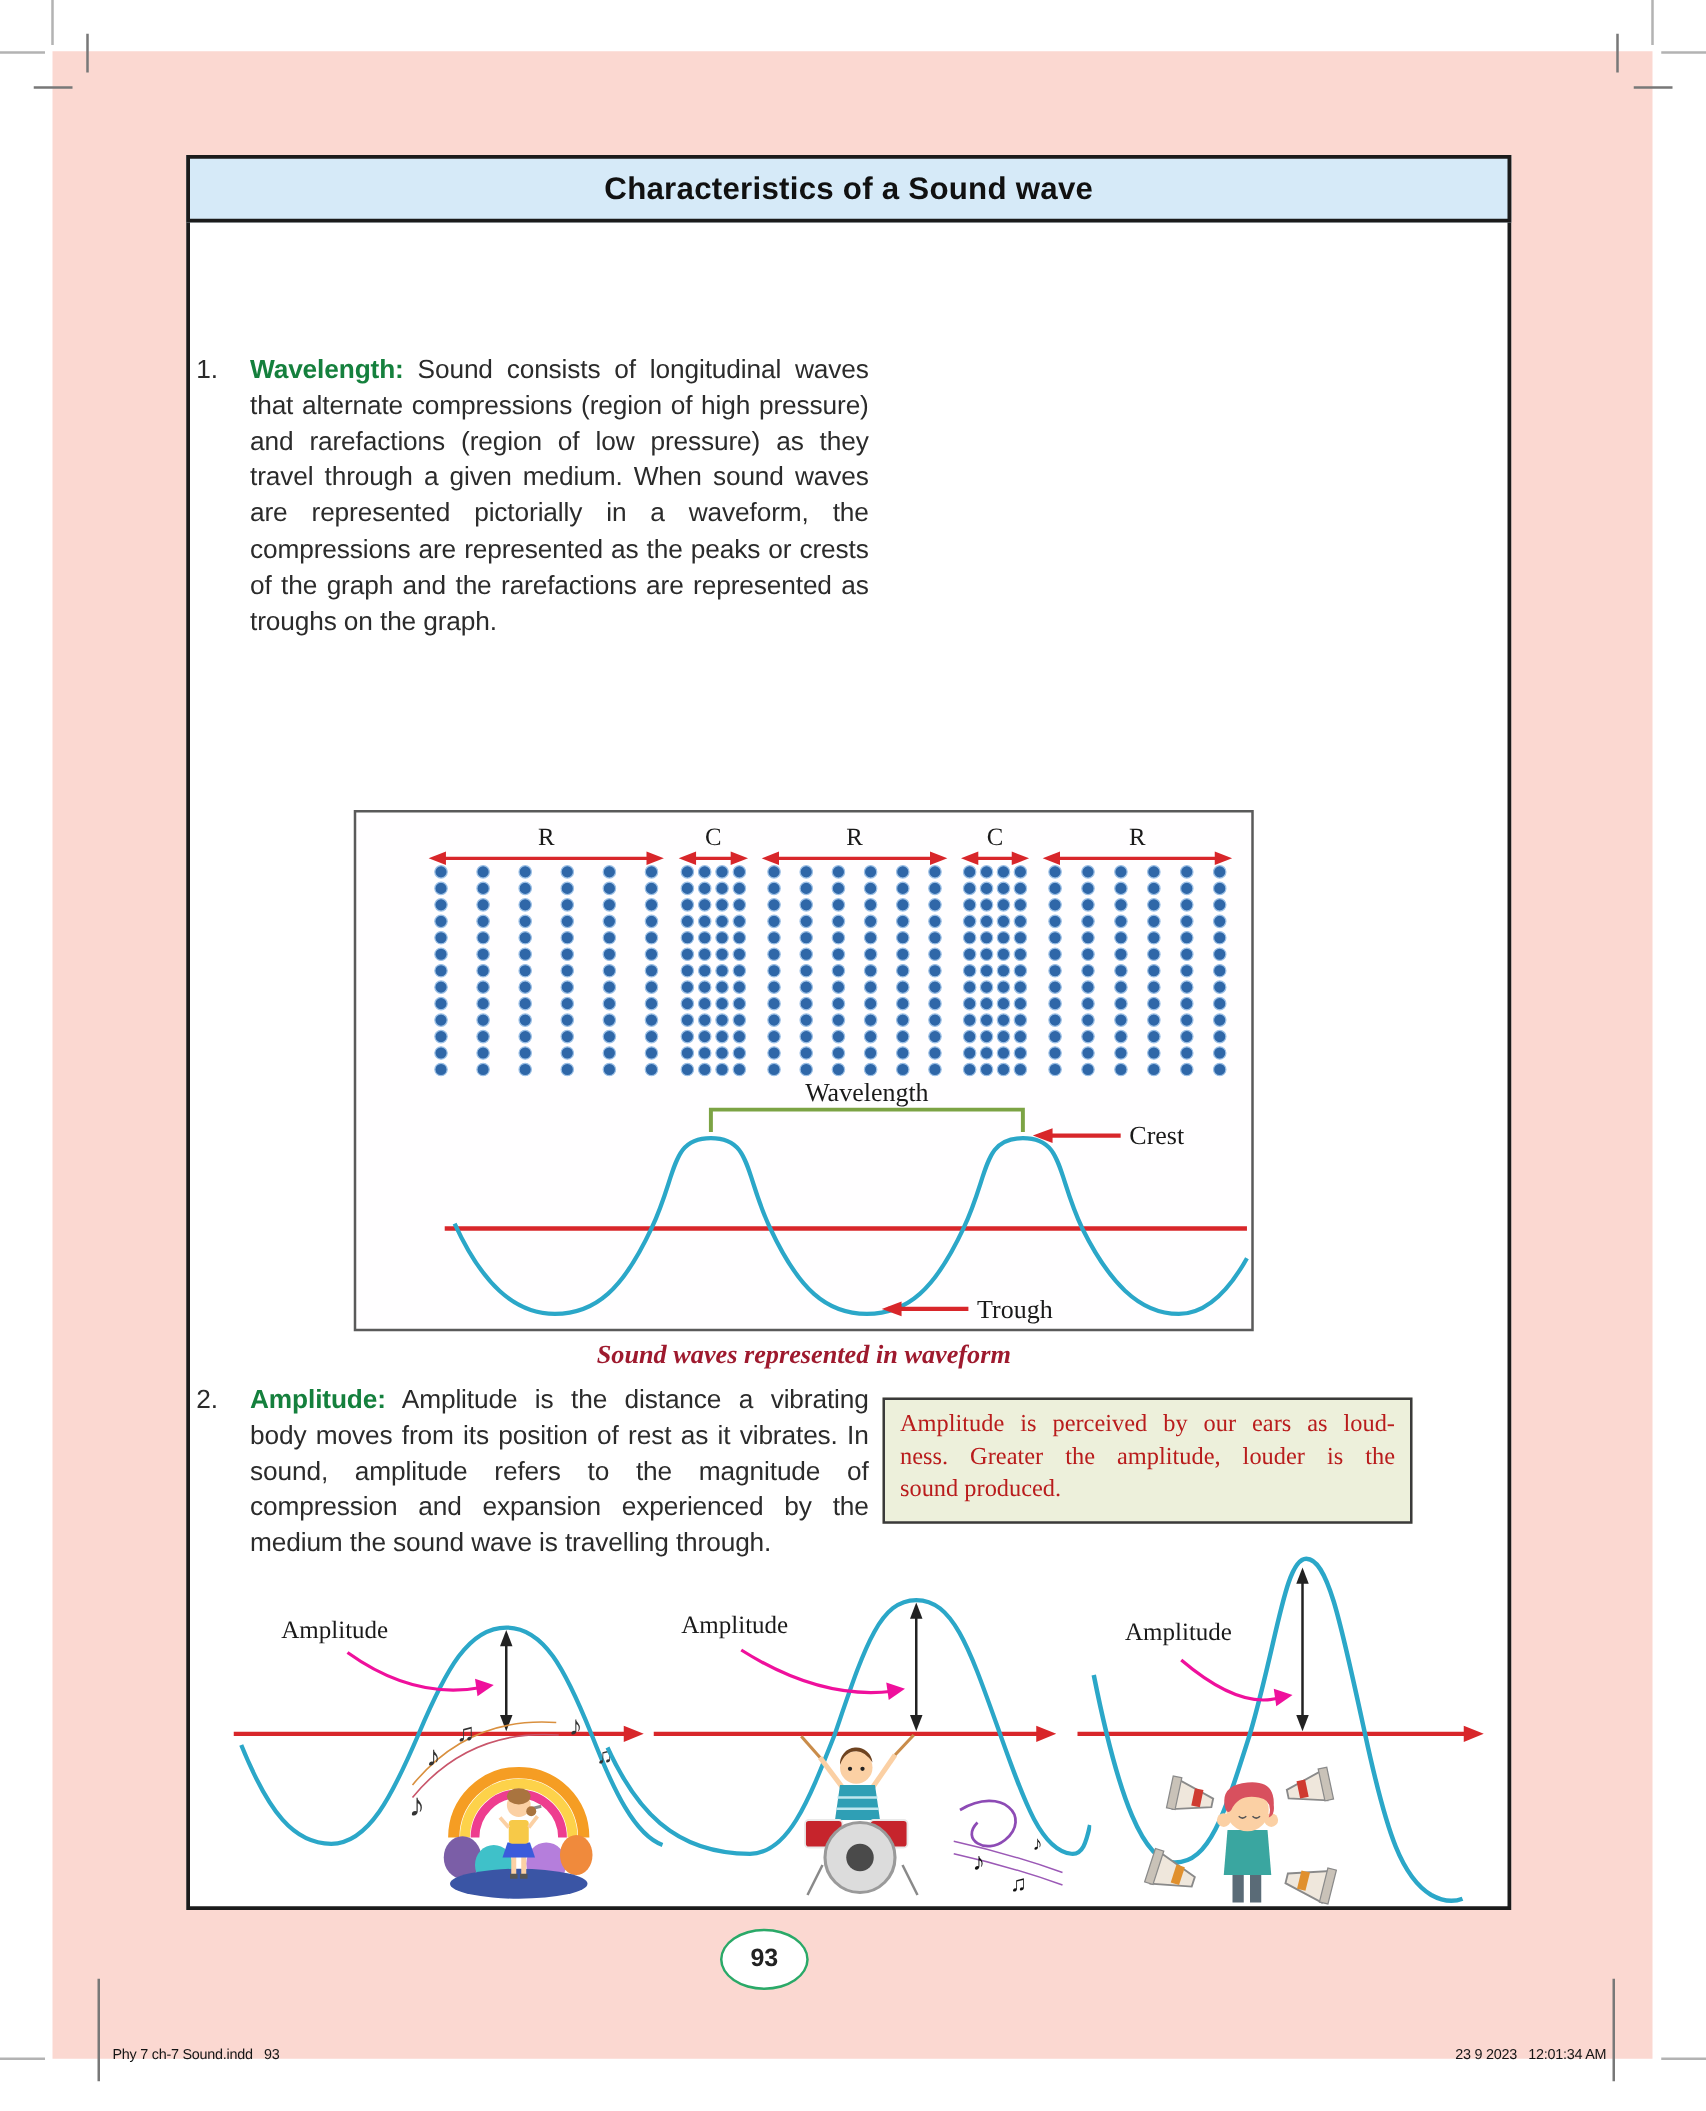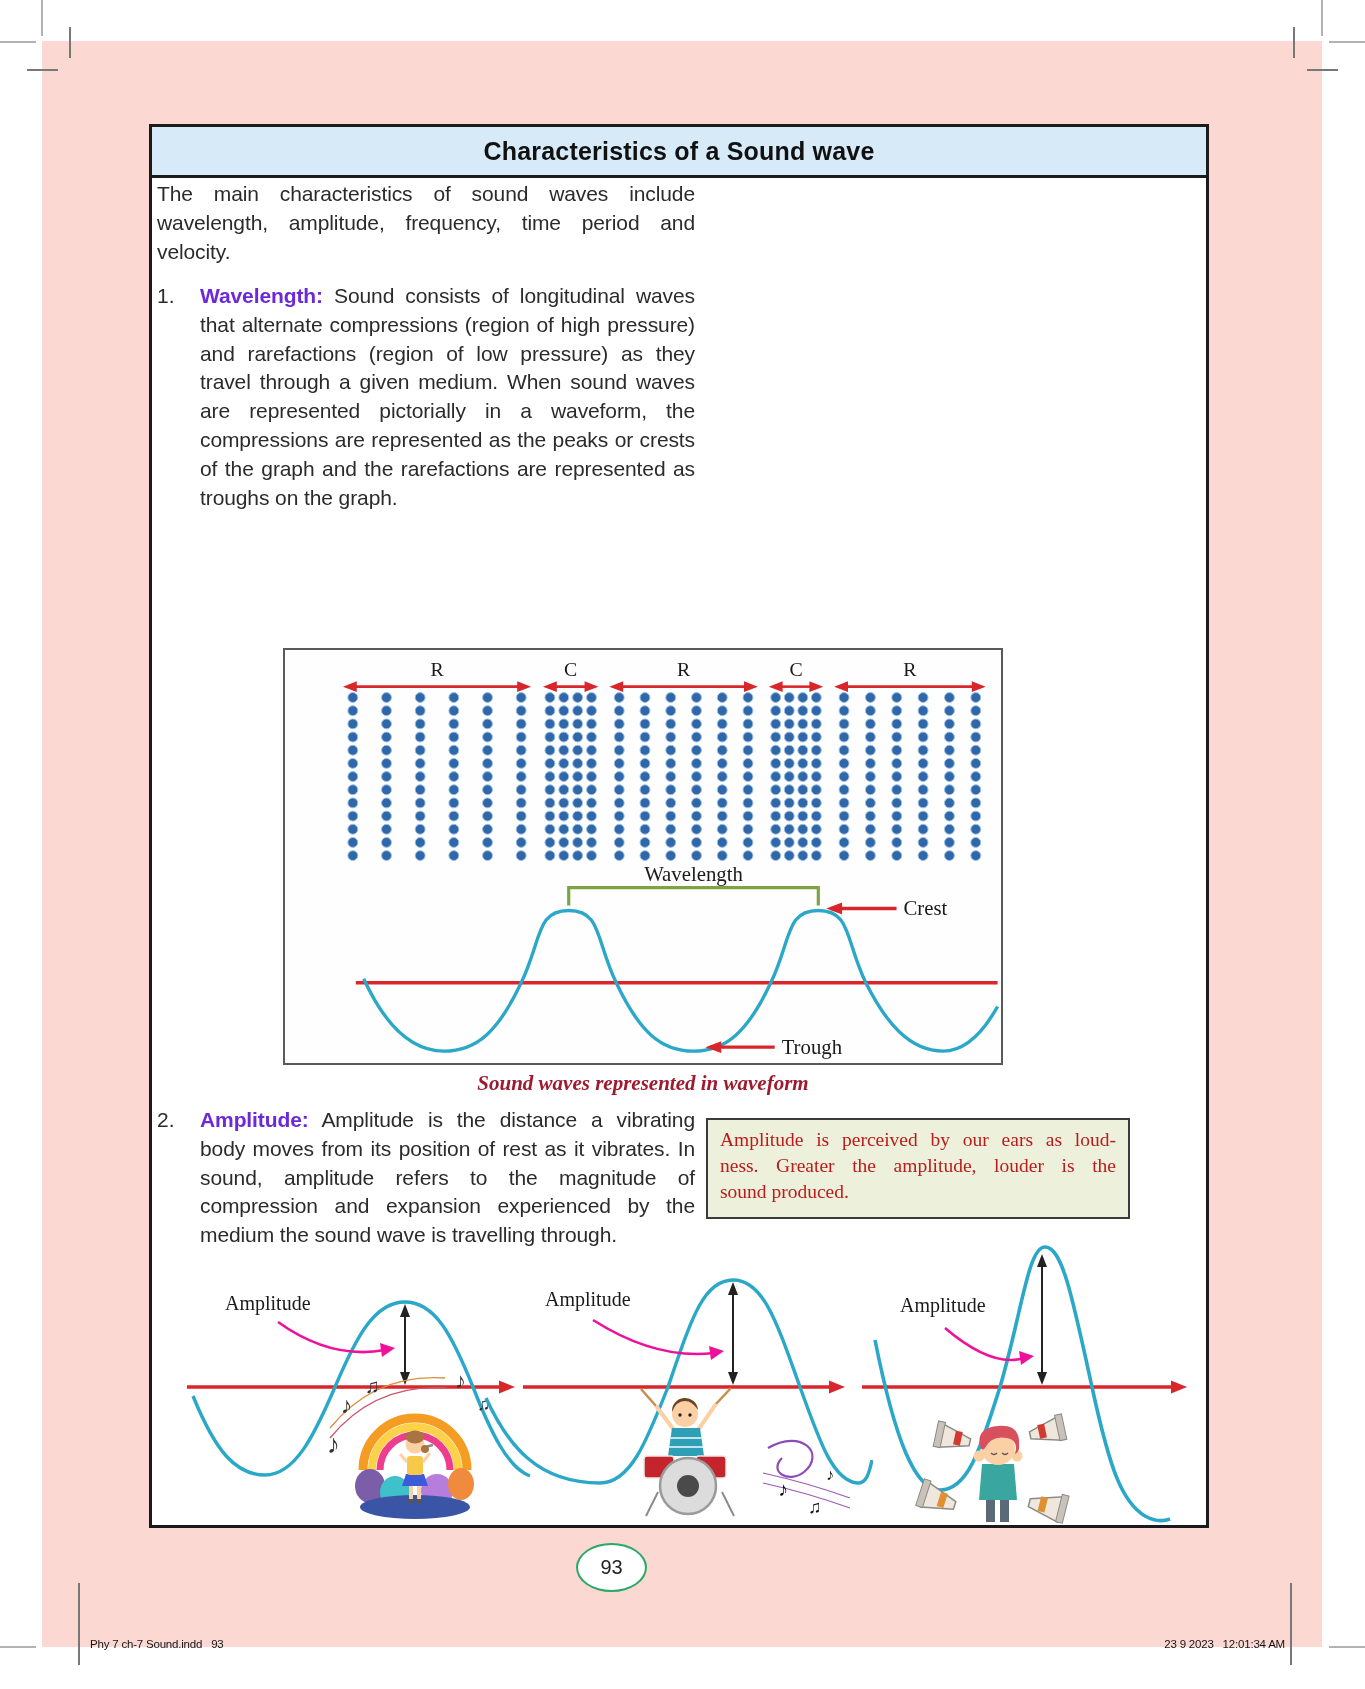--- a/index.html
+++ b/index.html
@@ -12,38 +12,38 @@
   .content{position:absolute;left:149px;top:124px;width:1060px;height:1404px;
            background:#ffffff;border:3px solid #1b1b1b;box-sizing:border-box;}
   .header{position:absolute;left:149px;top:124px;width:1060px;height:54px;background:#d6eaf8;
           border:3px solid #1b1b1b;box-sizing:border-box;display:flex;align-items:center;justify-content:center;}
   .header h1{margin:0;font-size:25px;font-weight:bold;color:#111;letter-spacing:.2px;}
   
   .btxt{position:absolute;font-size:21px;line-height:28.8px;text-align:justify;letter-spacing:-0.1px;color:#2b2b2b;margin:0;}
   .li{position:absolute;display:flex;}
   .li .num{width:43px;flex:none;font-size:21px;line-height:28.8px;}
   .li .body{font-size:21px;line-height:28.8px;text-align:justify;letter-spacing:-0.1px;}
-  .kw{color:#6d28d9;font-weight:bold;}
+  .kw{color:#15803d;font-weight:bold;}
   
   .wavebox{position:absolute;left:283px;top:648px;width:720px;height:417px;border:2px solid #5a5a5a;
            box-sizing:border-box;background:#fffeff;}
   .wavebox svg{width:100%;height:100%;display:block;}
   .caption{position:absolute;left:283px;top:1071px;width:720px;text-align:center;
            font-family:"Liberation Serif",serif;font-weight:bold;font-style:italic;font-size:21px;color:#9e1a2e;}
   
   .sidenote{position:absolute;left:706px;top:1118px;width:424px;height:101px;background:#edf0db;
             border:2px solid #3a3a3a;box-sizing:border-box;padding:7px 12px 0 12px;
             font-family:"Liberation Serif",serif;font-size:19.5px;line-height:26px;color:#b91c1c;}
   .sidenote .just{text-align:justify;text-align-last:justify;}
   .ampsvg{position:absolute;}
   .serif-label{font-family:"Liberation Serif",serif;}
   
   .pagenum{position:absolute;left:576px;top:1543px;width:67px;height:45px;background:#fff;
            border:2px solid #2aa968;border-radius:50%;display:flex;align-items:center;justify-content:center;
-           font-size:20px;color:#222;}
+           font-size:20px;color:#222;font-weight:bold;}
   .footL,.footR{position:absolute;font-size:11.5px;color:#151515;white-space:pre;letter-spacing:-0.2px;}
   .footL{left:90px;top:1638px;}
   .footR{right:80px;top:1638px;}
 </style>
 </head>
 <body>
 
 <div class="page">
   <div class="pink"></div>
 
@@ -58,21 +58,20 @@
   <div class="crop dark" style="left:78px;top:1583px;width:2px;height:82px;"></div>
   <div class="crop dark" style="left:1290px;top:1583px;width:2px;height:82px;"></div>
   <div class="crop" style="left:0;top:1646px;width:36px;height:2px;"></div>
   <div class="crop" style="left:1329px;top:1646px;width:36px;height:2px;"></div>
 
   <div class="content"></div>
   <div class="header">
     <h1>Characteristics of a Sound wave</h1>
   </div>
 
-  <p class="btxt" style="left:157px;top:180px;width:538px;">The main characteristics of sound waves include wavelength, amplitude, frequency, time period and velocity.</p>
 
   <div class="li" style="left:157px;top:282px;width:538px;">
     <span class="num">1.</span>
     <div class="body"><span class="kw">Wavelength:</span> <span>Sound consists of longitudinal waves that alternate compressions (region of high pressure) and rarefactions (region of low pressure) as they travel through a given medium.  When sound waves are represented pictorially in a waveform, the compressions are represented as the peaks or crests of the graph and the rarefactions are represented as troughs on the graph.</span></div>
   </div>
 
 
   <div class="wavebox">
     <svg viewBox="0 0 720 417">
       <g id="dots-arrows">

